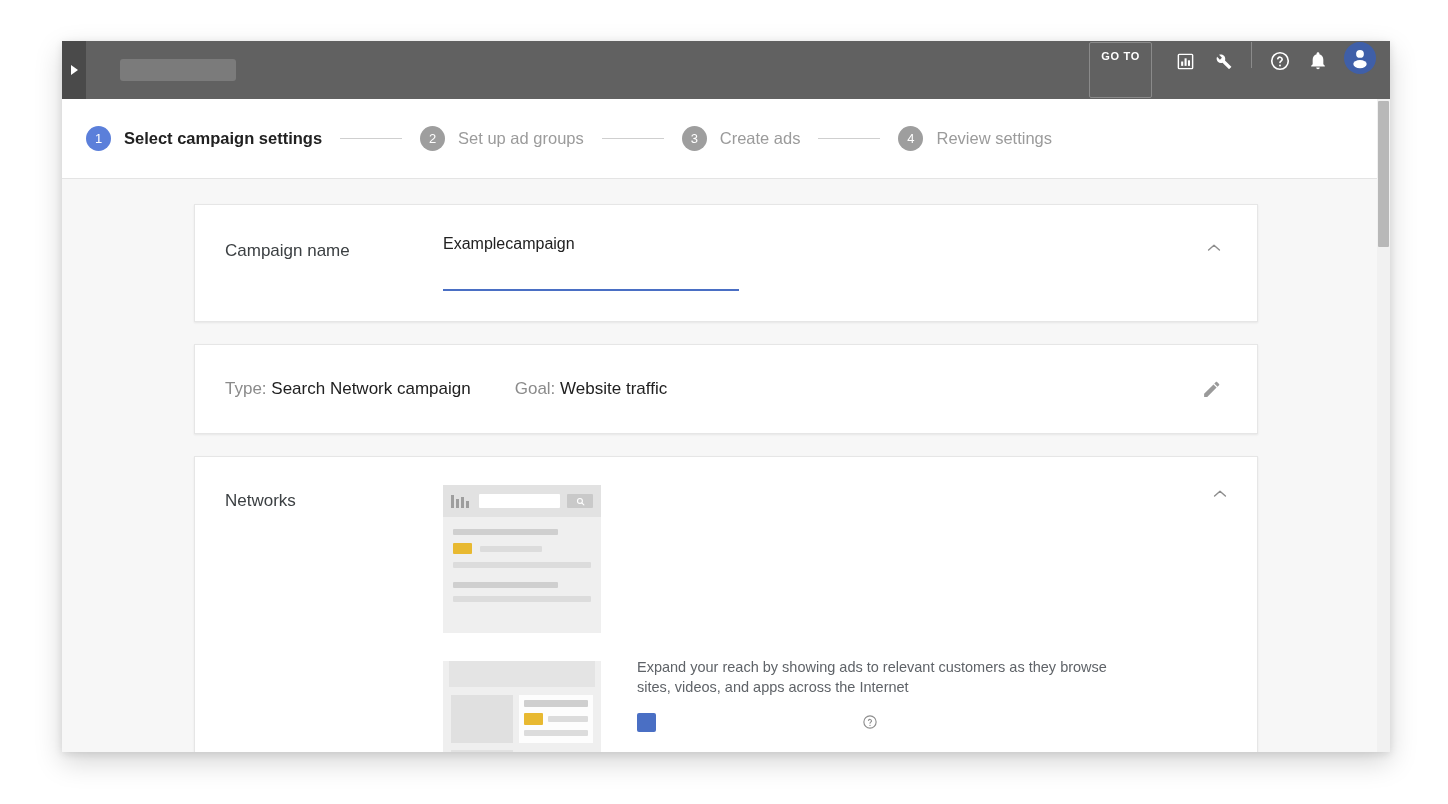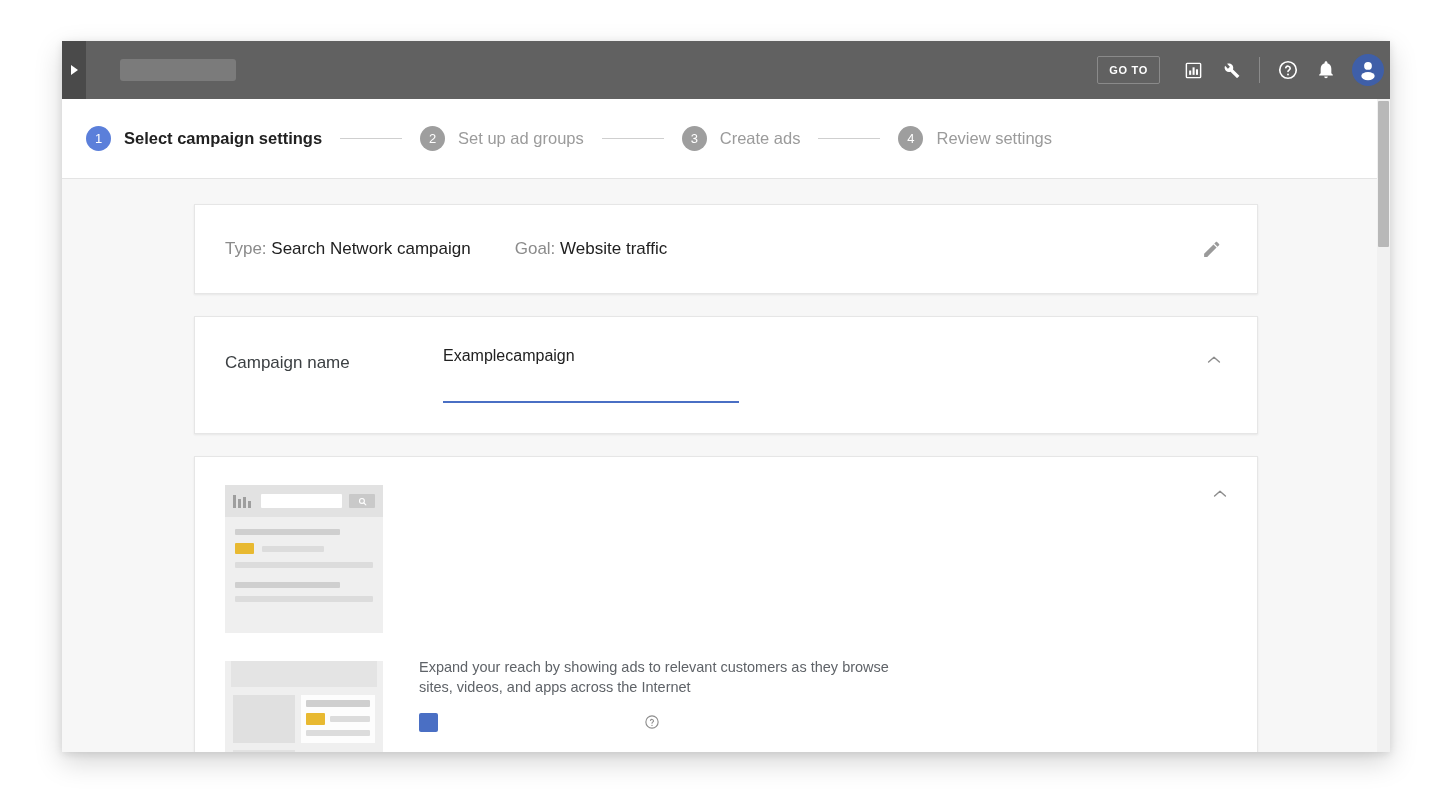--- a/index.html
+++ b/index.html
@@ -51,23 +51,22 @@
   .header-placeholder {
     margin-left: 34px;
     width: 116px;
     height: 22px;
     border-radius: 3px;
     background: #7b7b7b;
   }
   .header-right {
     margin-left: auto;
     display: flex;
-    align-items: center;
     height: 56px;
-    padding-right: 6px;
+    padding-right: 14px;
   }
   .goto-btn {
     color: #ffffff;
     font-size: 11px;
     font-weight: bold;
     letter-spacing: 0.7px;
     border: 1px solid #8a8a8a;
     border-radius: 2px;
     padding: 7px 11px;
     margin-right: 14px;
@@ -353,49 +352,50 @@
     <div class="step-line"></div>
 
     <div class="step">
       <span class="step-num">4</span>
       <span class="step-label">Review settings</span>
     </div>
   </div>
 
   <div class="content">
 
+    <div class="card card-name">
+      <div class="row-label">Campaign name</div>
+      <div class="name-field">
+        <div class="name-value" placeholder="Campaign name">Examplecampaign</div>
+      </div>
+      <div class="chevron-up">
+        <svg width="20" height="20" viewBox="0 0 24 24" fill="none" stroke="#8d8d8d" stroke-width="1.7">
+          <path d="M5.5 14.5L12 8.6l6.5 5.9" stroke-linecap="round" stroke-linejoin="round"></path>
+        </svg>
+      </div>
+    </div>
+
     <div class="card card-summary">
       <div class="sum-item">
         <span class="sum-key">Type:</span>
         <span>Search Network campaign</span>
       </div>
       <div class="sum-item">
         <span class="sum-key">Goal:</span>
         <span>Website traffic</span>
       </div>
       <div class="pencil">
         <svg width="22" height="22" viewBox="0 0 24 24" fill="#9a9a9a">
           <path d="M3.4 17.2V20.6h3.4L17 10.4l-3.4-3.4L3.4 17.2zM19.7 7.8c.4-.4.4-.9 0-1.3l-2.2-2.2c-.4-.4-.9-.4-1.3 0l-1.7 1.7 3.5 3.5 1.7-1.7z"></path>
         </svg>
       </div>
     </div>
 
-    <div class="card card-name">
-      <div class="row-label">Campaign name</div>
-      <div class="name-field">
-        <div class="name-value" placeholder="Campaign name">Examplecampaign</div>
-      </div>
-      <div class="chevron-up">
-        <svg width="20" height="20" viewBox="0 0 24 24" fill="none" stroke="#8d8d8d" stroke-width="1.7">
-          <path d="M5.5 14.5L12 8.6l6.5 5.9" stroke-linecap="round" stroke-linejoin="round"></path>
-        </svg>
-      </div>
-    </div>
-
     <div class="card card-networks">
+      <div class="row-label">Networks</div>
 
       <div class="net-right">
 
         <div class="net-block">
           <div class="net-illus">
             <div class="mock mock-serp">
               <div class="mock-serp-bar">
                 <span class="logo-bars">
                   <i style="height:13px"></i>
                     <i style="height:9px"></i>

